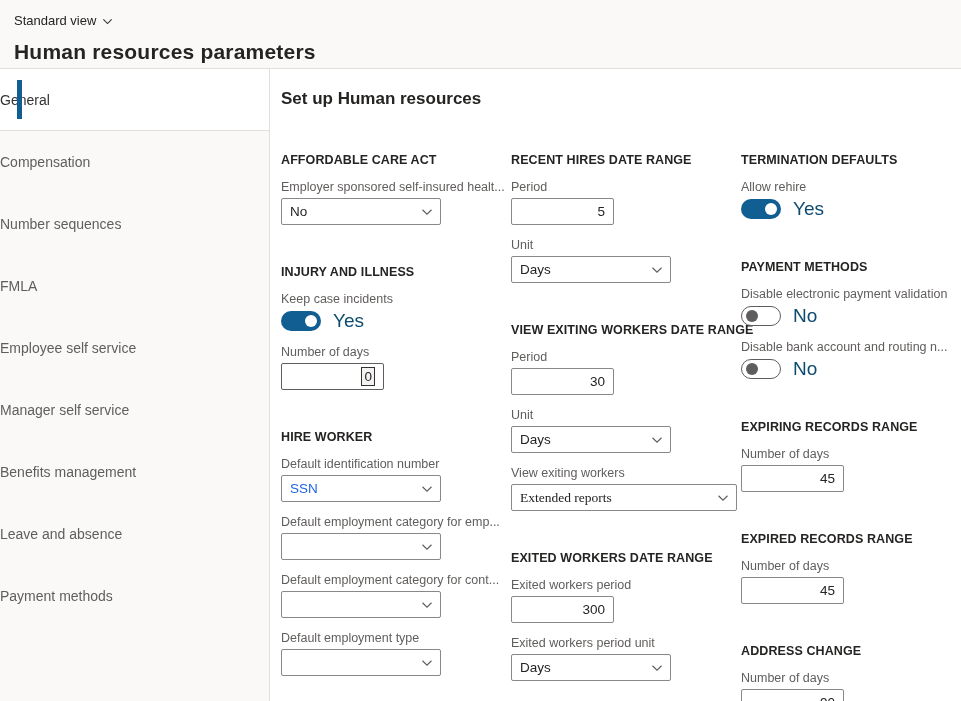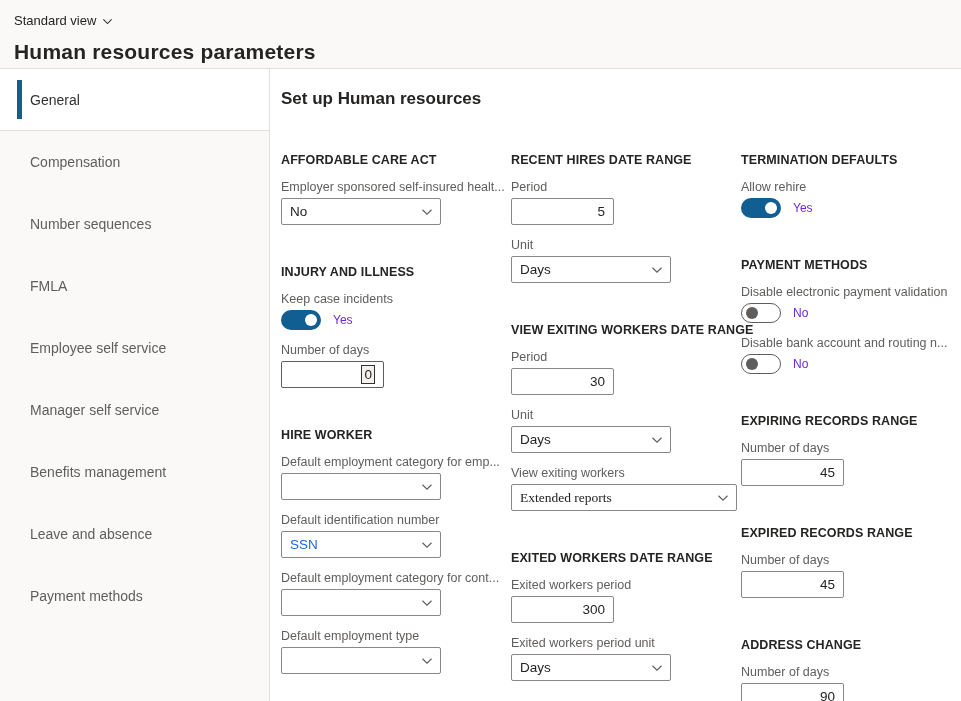--- a/index.html
+++ b/index.html
@@ -13,21 +13,21 @@
   .header { height:68px; padding:11px 0 0 14px; }
   .view-selector { display:inline-flex; align-items:center; gap:6px; font-size:13px; color:#252423; cursor:pointer; }
   .view-selector svg { margin-top:2px; }
   .page-title { font-size:21px; font-weight:700; margin-top:11px; color:#252423; letter-spacing:.2px; }
 
   
   .layout { display:flex; height:633px; border-top:1px solid #e1dfdd; }
 
   
   .sidebar { width:270px; min-width:270px; background:#faf9f8; border-right:1px solid #e1dfdd; }
-  .sidebar-item { position:relative; height:62px; display:flex; align-items:center; padding-left:30px; font-size:14px; color:#605e5c; cursor:pointer; }
+  .sidebar-item { position:relative; height:62px; display:flex; align-items:center; font-size:14px; color:#605e5c; cursor:pointer; }
   .sidebar-item.selected { background:#ffffff; color:#323130; border-bottom:1px solid #e1dfdd; }
   .sidebar-item .accent-bar { display:none; }
   .sidebar-item.selected .accent-bar { display:block; position:absolute; left:17px; top:11px; bottom:11px; width:5px; background:var(--accent); }
 
   
   .content { flex:1; background:#ffffff; padding:20px 0 0 11px; overflow:hidden; }
   .content-heading { font-size:17px; font-weight:700; color:#252423; margin-bottom:4px; }
   .columns { display:flex; gap:26px; align-items:flex-start; }
   .col { width:204px; min-width:204px; }
 
@@ -45,21 +45,21 @@
     display:flex; align-items:center; justify-content:flex-end; padding:0 8px; font-size:13.5px; color:#252423; cursor:text; }
   .num-input.focused { border-color:#605e5c; }
   .num-input .selected-char { border:1px solid #323130; background:#f3f2f1; padding:0 2px; line-height:17px; }
 
   .toggle-row { display:flex; align-items:center; gap:12px; margin-top:4px; }
   .toggle { position:relative; width:40px; height:20px; border-radius:10px; cursor:pointer; }
   .toggle.on { background:var(--accent); }
   .toggle.on .knob { position:absolute; right:4px; top:4px; width:12px; height:12px; border-radius:50%; background:#fff; }
   .toggle.off { background:#fff; border:1px solid #605e5c; }
   .toggle.off .knob { position:absolute; left:4px; top:3px; width:12px; height:12px; border-radius:50%; background:#605e5c; }
-  .toggle-state { font-size:12px; color:#6d28d9; }
+  .toggle-state { font-size:19px; color:#0c4a6e; }
 
   :root { --accent:#115e93; }
 </style>
 </head>
 <body>
 
 <div class="header">
   <div class="view-selector">
     <span>Standard view</span>
     <svg width="11" height="11" viewBox="0 0 16 16">
@@ -125,32 +125,32 @@
             </div>
           </div>
           <div class="field">
             <div class="field-label">Number of days</div>
             <div class="num-input focused">
               <span class="selected-char">0</span>
             </div>
           </div>
           <h3 class="section-title">HIRE WORKER</h3>
           <div class="field">
+            <div class="field-label">Default identification number</div>
+            <div class="select-box">
+              <span class="select-value link">SSN</span>
+              <svg width="12" height="12" viewBox="0 0 16 16">
+                <path d="M2 5l6 6 6-6" fill="none" stroke="#605e5c" stroke-width="1.5"></path>
+              </svg>
+            </div>
+          </div>
+          <div class="field">
             <div class="field-label">Default employment category for emp...</div>
             <div class="select-box">
               <span class="select-value"></span>
-              <svg width="12" height="12" viewBox="0 0 16 16">
-                <path d="M2 5l6 6 6-6" fill="none" stroke="#605e5c" stroke-width="1.5"></path>
-              </svg>
-            </div>
-          </div>
-          <div class="field">
-            <div class="field-label">Default identification number</div>
-            <div class="select-box">
-              <span class="select-value link">SSN</span>
               <svg width="12" height="12" viewBox="0 0 16 16">
                 <path d="M2 5l6 6 6-6" fill="none" stroke="#605e5c" stroke-width="1.5"></path>
               </svg>
             </div>
           </div>
           <div class="field">
             <div class="field-label">Default employment category for cont...</div>
             <div class="select-box">
               <span class="select-value"></span>
               <svg width="12" height="12" viewBox="0 0 16 16">

